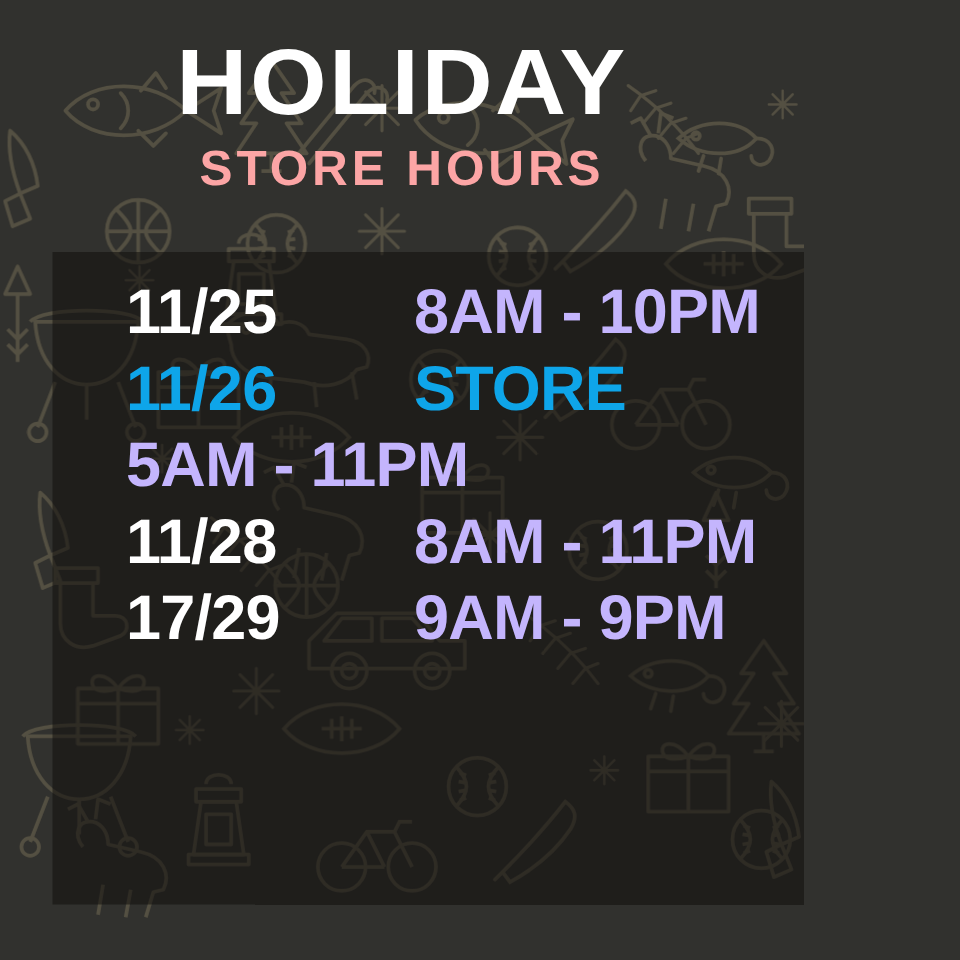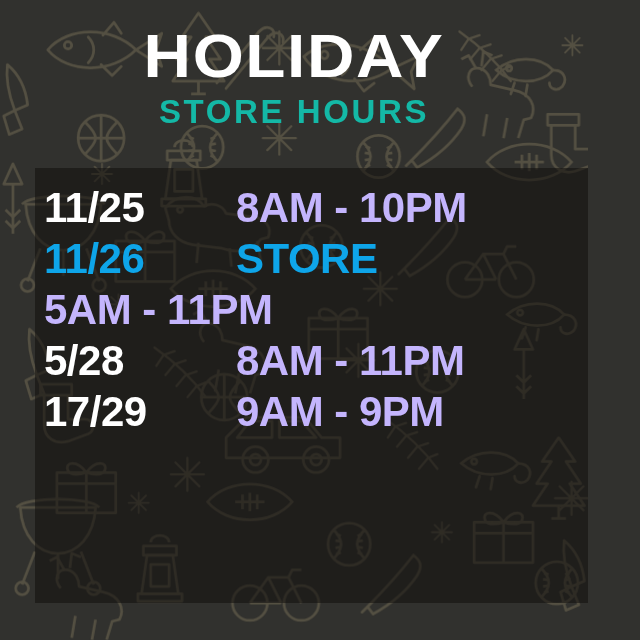--- a/index.html
+++ b/index.html
@@ -4,21 +4,21 @@
 <title>Holiday Store Hours</title>
 <style>
   html, body {
     margin: 0;
     padding: 0;
     background: #31312e;
   }
 
   .poster {
     position: relative;
-    width: 588px;
+    width: 536px;
     height: 640px;
     overflow: hidden;
     background: #31312e;
     font-family: "Liberation Sans", sans-serif;
     -webkit-font-smoothing: antialiased;
   }
 
   
   .bg-pattern {
     position: absolute;
@@ -62,21 +62,21 @@
     letter-spacing: 1.5px;
     font-family: "Liberation Sans", sans-serif;
     transform: scaleX(1.06);
     transform-origin: center;
     margin: 0;
     text-transform: uppercase;
   }
 
   .subtitle {
     display: block;
-    color: #14b8a6;
+    color: #fca5a5;
     font-size: 33px;
     line-height: 1.1;
     font-weight: 700;
     letter-spacing: 2.6px;
     margin: 7px 0 0 0;
     text-transform: uppercase;
     font-family: "Liberation Sans", sans-serif;
   }
 
   
@@ -88,21 +88,21 @@
     height: 435px;
     z-index: 2;
     padding-top: 16px;
     box-sizing: border-box;
   }
 
   .hours-row {
     display: flex;
     align-items: baseline;
     height: 51px;
-    padding-left: 44px;
+    padding-left: 84px;
   }
 
   .cell-date {
     width: 192px;
     flex: 0 0 192px;
     font-size: 42px;
     font-weight: 700;
     letter-spacing: -0.5px;
     white-space: nowrap;
     color: #ffffff;
@@ -326,21 +326,21 @@
     <div class="hours-row row-closed">
       <span class="cell-date">11/26</span>
       <span class="cell-hours">STORE</span>
     </div>
 
     <div class="hours-row">
       <span class="cell-hours">5AM - 11PM</span>
     </div>
 
     <div class="hours-row">
-      <span class="cell-date">5/28</span>
+      <span class="cell-date">11/28</span>
       <span class="cell-hours">8AM - 11PM</span>
     </div>
 
     <div class="hours-row">
       <span class="cell-date">17/29</span>
       <span class="cell-hours">9AM - 9PM</span>
     </div>
 
   </div>
 

